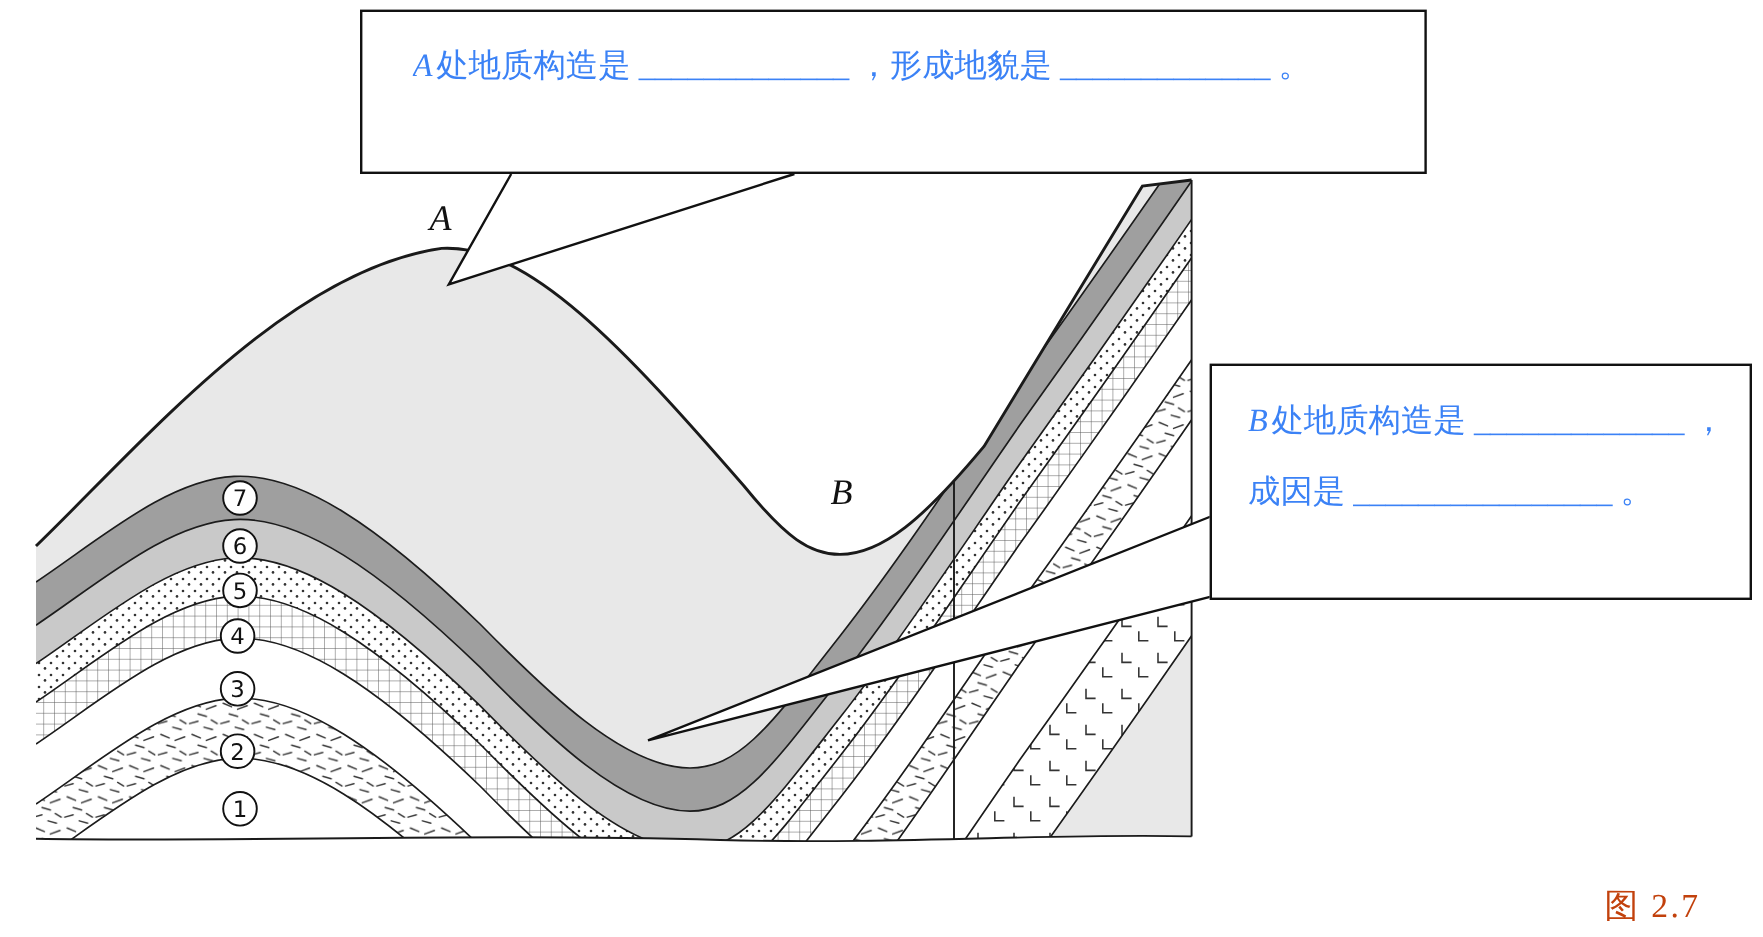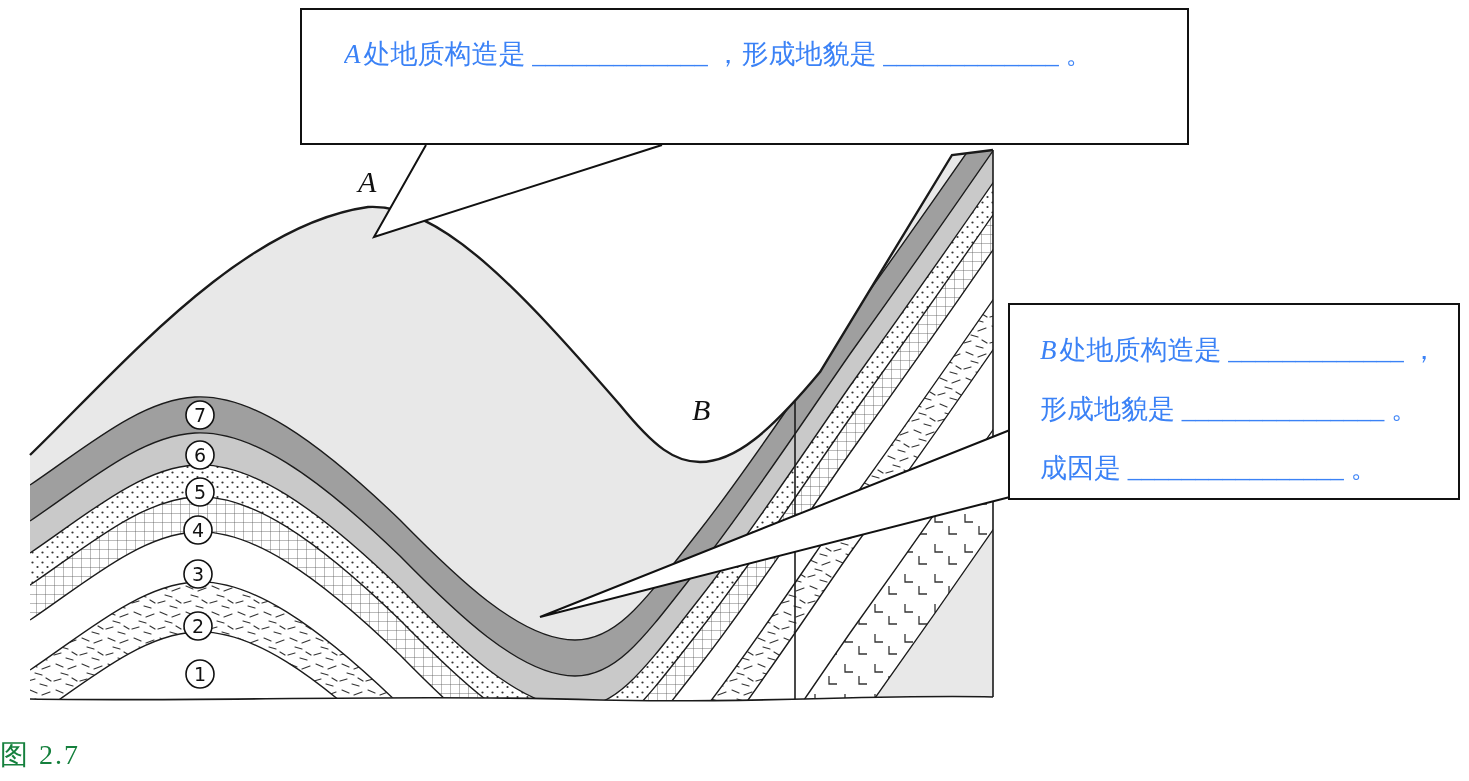--- a/index.html
+++ b/index.html
@@ -25,24 +25,24 @@
     white-space:nowrap;
     overflow:hidden;
   }
   .callout .pt-label{font-style:italic;margin-right:3px;}
   #callout-a{left:300px;top:8px;width:889px;height:137px;padding:18px 10px 0 42px;}
   #callout-a p{line-height:53px;}
   #callout-b{left:1008px;top:303px;width:452px;height:197px;padding:16px 8px 0 30px;}
   #callout-b p{line-height:59px;}
   .caption{
     position:absolute;
-    left:0;top:736px;width:1400px;
-    text-align:left;
+    left:17px;top:736px;width:1400px;
+    text-align:right;
     font-size:28px;
-    color:#15803d;
+    color:#c2410c;
     z-index:5;
     letter-spacing:2px;
   }
 </style>
 </head>
 <body>
 
 <div class="stage">
 
   <svg width="1469" height="781" viewBox="0 0 1469 781" xmlns="http://www.w3.org/2000/svg">
@@ -138,19 +138,18 @@
     <path d="M 426 145 L 374 237 L 662 145" fill="#ffffff" stroke="#111" stroke-width="2"></path>
     <path d="M 1010 430 L 540 617 L 1010 497" fill="#ffffff" stroke="#111" stroke-width="2"></path>
   </svg>
 
   <div id="callout-a" class="callout">
     <p><span class="pt-label">A</span><span>处地质构造是 _____________ ，形成地貌是 _____________ 。</span></p>
   </div>
 
   <div id="callout-b" class="callout">
     <p><span class="pt-label">B</span><span>处地质构造是 _____________ ，</span></p>
-    <p><span>形成地貌是 _______________ 。</span></p>
     <p><span>成因是 ________________ 。</span></p>
   </div>
 
   <div class="caption">图 2.7</div>
 
 </div>
 
 </body></html>

